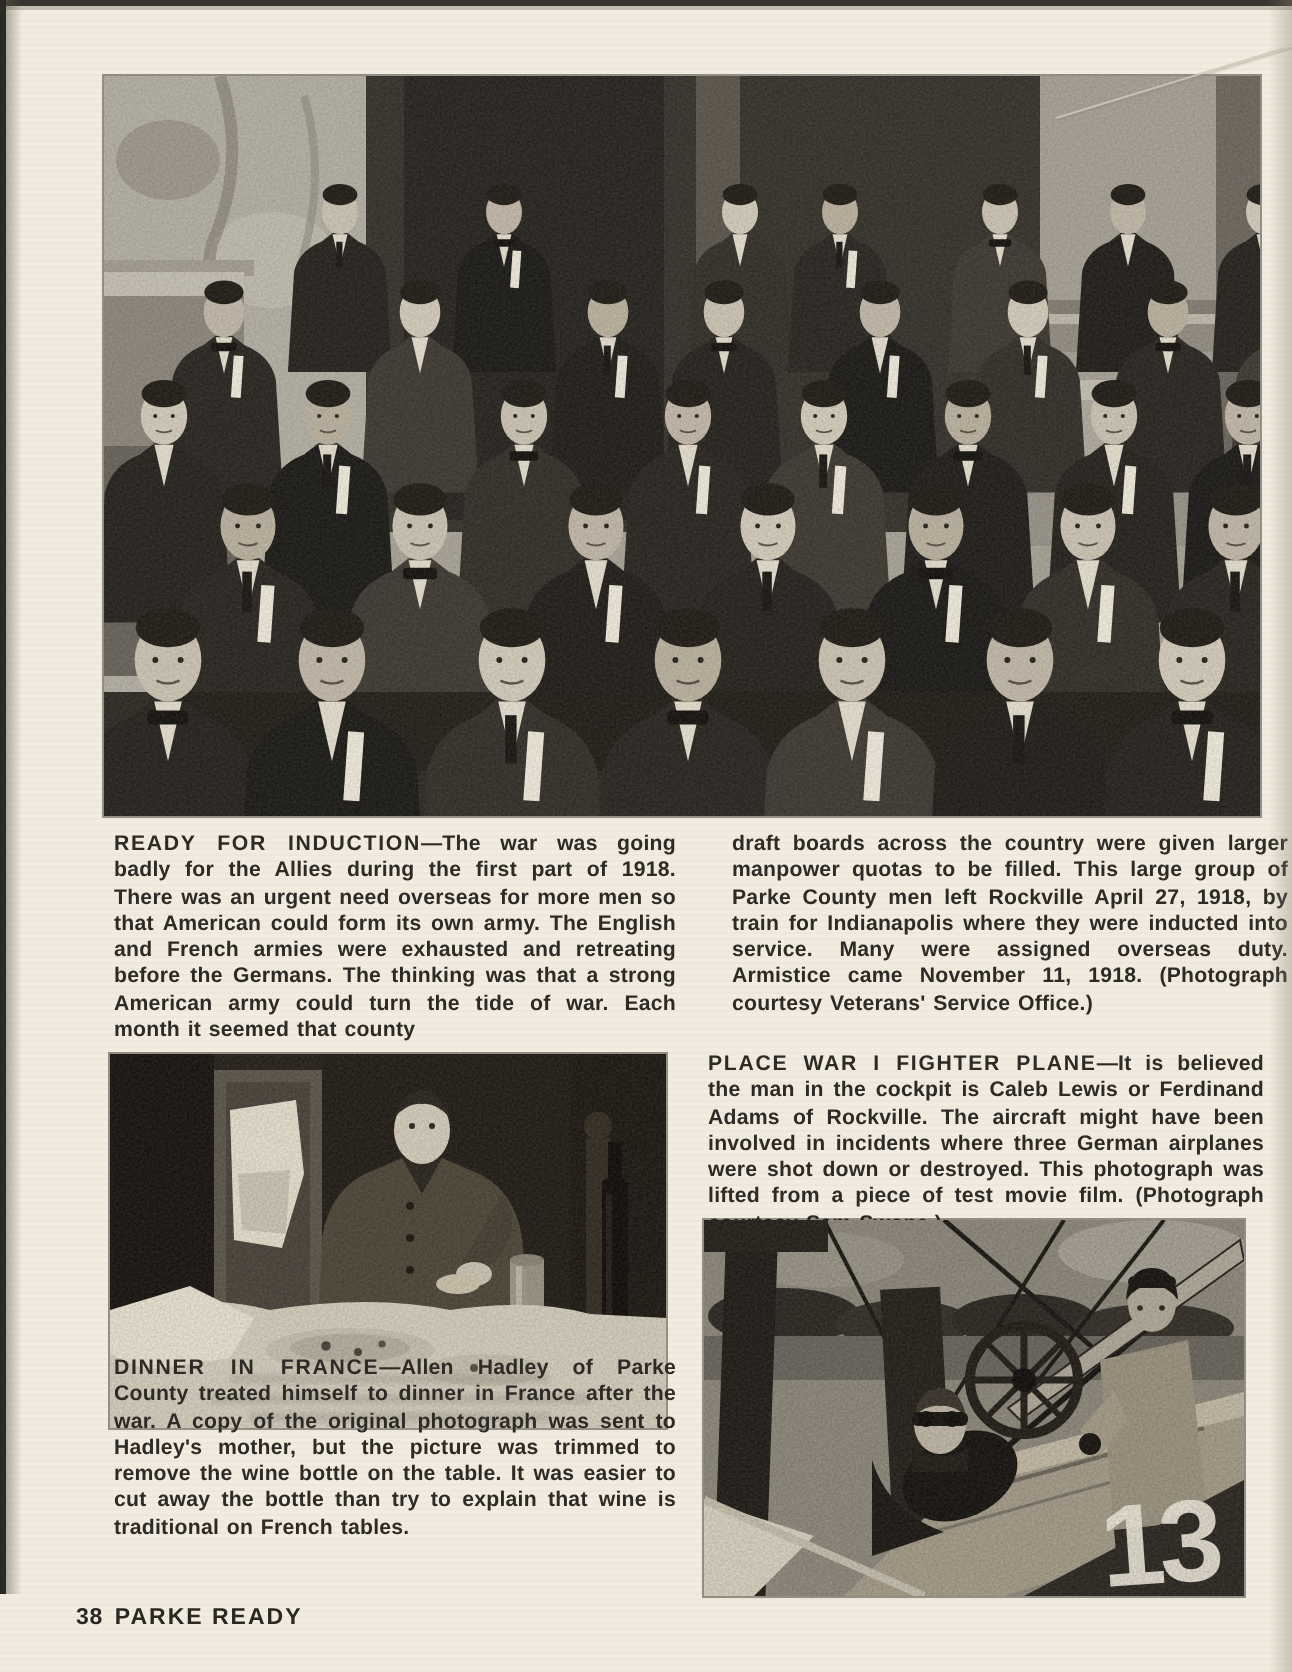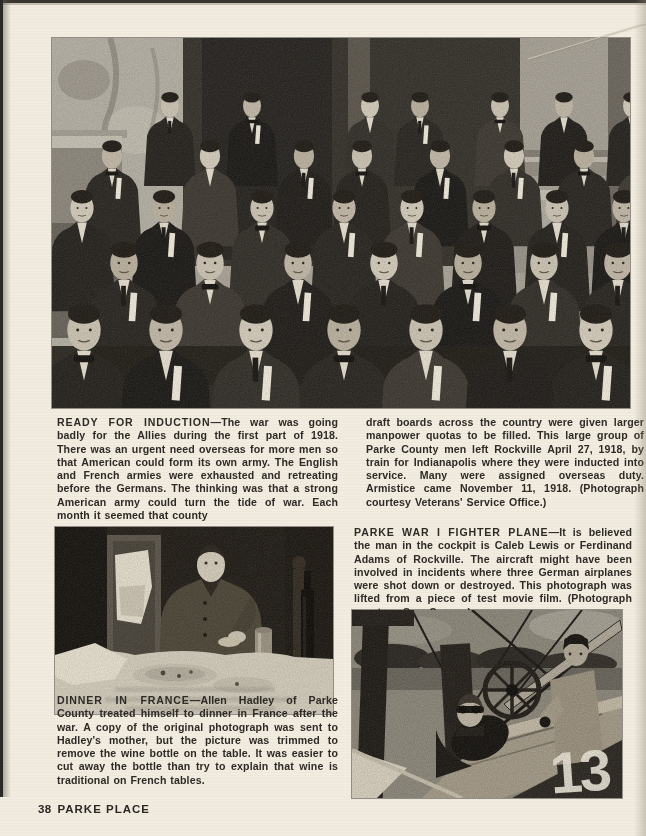--- a/index.html
+++ b/index.html
@@ -21,21 +21,21 @@
   .photo2{left:55px;top:527px;width:278px;height:187px;}
   .photo3{left:352px;top:610px;width:270px;height:188px;}
   .caption{
     position:absolute;margin:0;font-weight:bold;font-size:10.6px;line-height:13.3px;
     color:#2e2a26;text-align:justify;letter-spacing:.12px;word-spacing:.8px;
   }
   .caption .hd{letter-spacing:.85px;}
   #cap-left{left:57px;top:416px;width:281px;}
   #cap-right{left:366px;top:416px;width:278px;}
   #cap-wwi{left:354px;top:526px;width:278px;}
-  #cap-dinner{left:57px;top:694px;width:281px;}
+  #cap-dinner{left:57px;top:678px;width:281px;}
   .footer{position:absolute;left:38px;top:803px;font-weight:bold;font-size:11.5px;letter-spacing:1px;color:#2b2824;}
   .footer .pn{margin-right:6px;letter-spacing:.3px;}
   .defs-holder{position:absolute;width:0;height:0;overflow:hidden;}
 </style>
 </head>
 <body>
 
 <div class="page">
 
   <svg class="defs-holder" aria-hidden="true">
@@ -424,21 +424,21 @@
 
       <rect x="0" y="0" width="578" height="370" filter="url(#gDark)" opacity=".16"></rect>
       <rect x="0" y="0" width="578" height="370" filter="url(#gLight)" opacity=".12"></rect>
     </svg>
   </div>
 
   <p class="caption" id="cap-left"><span class="hd">READY FOR INDUCTION</span><span>—The war was going badly for the Allies during the first part of 1918. There was an urgent need overseas for more men so that American could form its own army. The English and French armies were exhausted and retreating before the Germans. The thinking was that a strong American army could turn the tide of war. Each month it seemed that county</span></p>
 
   <p class="caption" id="cap-right">draft boards across the country were given larger manpower quotas to be filled. This large group of Parke County men left Rockville April 27, 1918, by train for Indianapolis where they were inducted into service. Many were assigned overseas duty. Armistice came November 11, 1918. (Photograph courtesy Veterans' Service Office.)</p>
 
-  <p class="caption" id="cap-wwi"><span class="hd">PARKE WAR I FIGHTER PLANE</span><span>—It is believed the man in the cockpit is Caleb Lewis or Ferdinand Adams of Rockville. The aircraft might have been involved in incidents where three German airplanes were shot down or destroyed. This photograph was lifted from a piece of test movie film. (Photograph courtesy Sam Swope.)</span></p>
+  <p class="caption" id="cap-wwi"><span class="hd">PLACE WAR I FIGHTER PLANE</span><span>—It is believed the man in the cockpit is Caleb Lewis or Ferdinand Adams of Rockville. The aircraft might have been involved in incidents where three German airplanes were shot down or destroyed. This photograph was lifted from a piece of test movie film. (Photograph courtesy Sam Swope.)</span></p>
 
   <div class="photo photo2">
     <svg viewBox="0 0 278 187" width="278" height="187">
       <rect x="0" y="0" width="278" height="187" fill="#262019"></rect>
       <rect x="0" y="0" width="52" height="187" fill="#17130f"></rect>
       <rect x="52" y="8" width="54" height="152" fill="#5d564b"></rect>
       <rect x="58" y="14" width="42" height="140" fill="#4a443a"></rect>
       <path d="M60,28 L93,23 L97,60 L86,97 L62,93 Z" fill="#e9e2d1"></path>
       <path d="M64,60 L90,58 L88,90 L66,88 Z" fill="#cfc7b5"></path>
       <rect x="106" y="0" width="124" height="130" fill="#211c16"></rect>
@@ -545,21 +545,21 @@
       <path d="M0,140 L55,158 L25,188 L0,188 Z" fill="#dcd4c2"></path>
       <line x1="0" y1="140" x2="110" y2="188" stroke="#c9c1af" stroke-width="4"></line>
       <path d="M160,188 L270,130 L270,188 Z" fill="#2b2620"></path>
 
       <text x="198" y="182" font-family="Liberation Sans, sans-serif" font-size="58" font-weight="bold" fill="#efe9da" letter-spacing="-3" transform="rotate(-4 220 160)" opacity=".94">13</text>
       <rect x="0" y="0" width="270" height="188" filter="url(#gDark)" opacity=".2"></rect>
       <rect x="0" y="0" width="270" height="188" filter="url(#gLight)" opacity=".13"></rect>
     </svg>
   </div>
 
-  <div class="footer"><span class="pn">38</span><span>PARKE PLACE</span></div>
+  <div class="footer"><span class="pn">38</span><span>PARKE READY</span></div>
 
   <div class="edge-top"></div>
   <div class="edge-top2"></div>
   <div class="edge-left"></div>
   <div class="edge-left2"></div>
   <div class="edge-right"></div>
   <div class="crease"></div>
 </div>
 
 </body></html>

